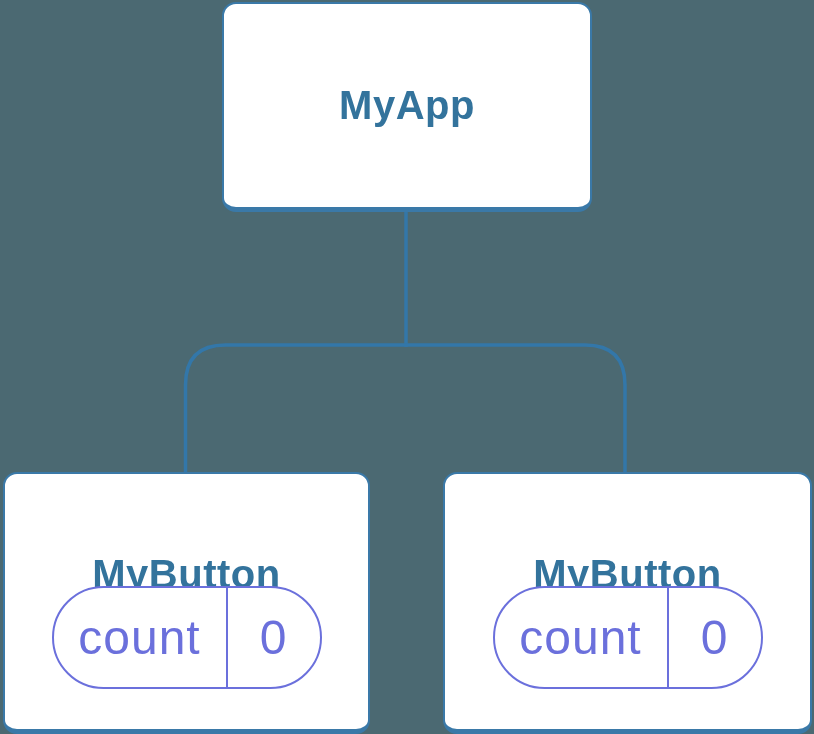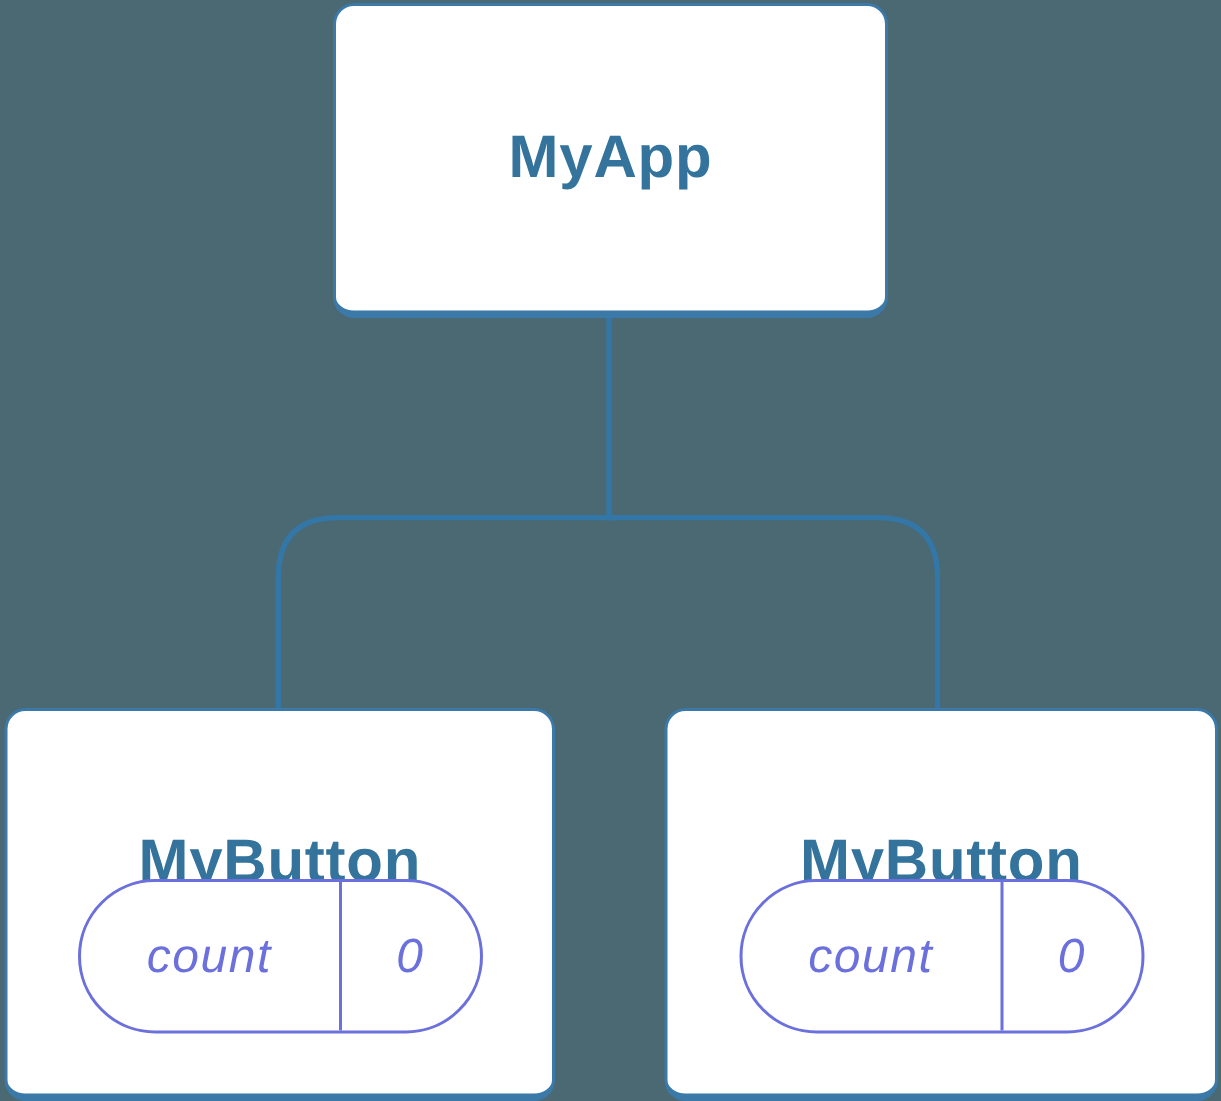--- a/index.html
+++ b/index.html
@@ -87,24 +87,23 @@
     justify-content: center;
   }
   .state-value-cell {
     flex: 1;
     display: flex;
     align-items: center;
     justify-content: center;
   }
   .state-text {
     color: var(--state-accent);
-    font-size: 32px;
+    font-size: 48px;
     font-weight: 400;
     letter-spacing: 1px;
-    font-style: italic;
   }
 </style>
 </head>
 <body>
 
 <div class="canvas">
 
   <svg class="connector-svg" viewBox="0 0 814 734" xmlns="http://www.w3.org/2000/svg">
     <path class="connector-path" d="M 406 210 L 406 347"></path>
     <path class="connector-path" d="M 185.5 473 L 185.5 385 Q 185.5 345 225.5 345 L 585 345 Q 625 345 625 385 L 625 473"></path>

